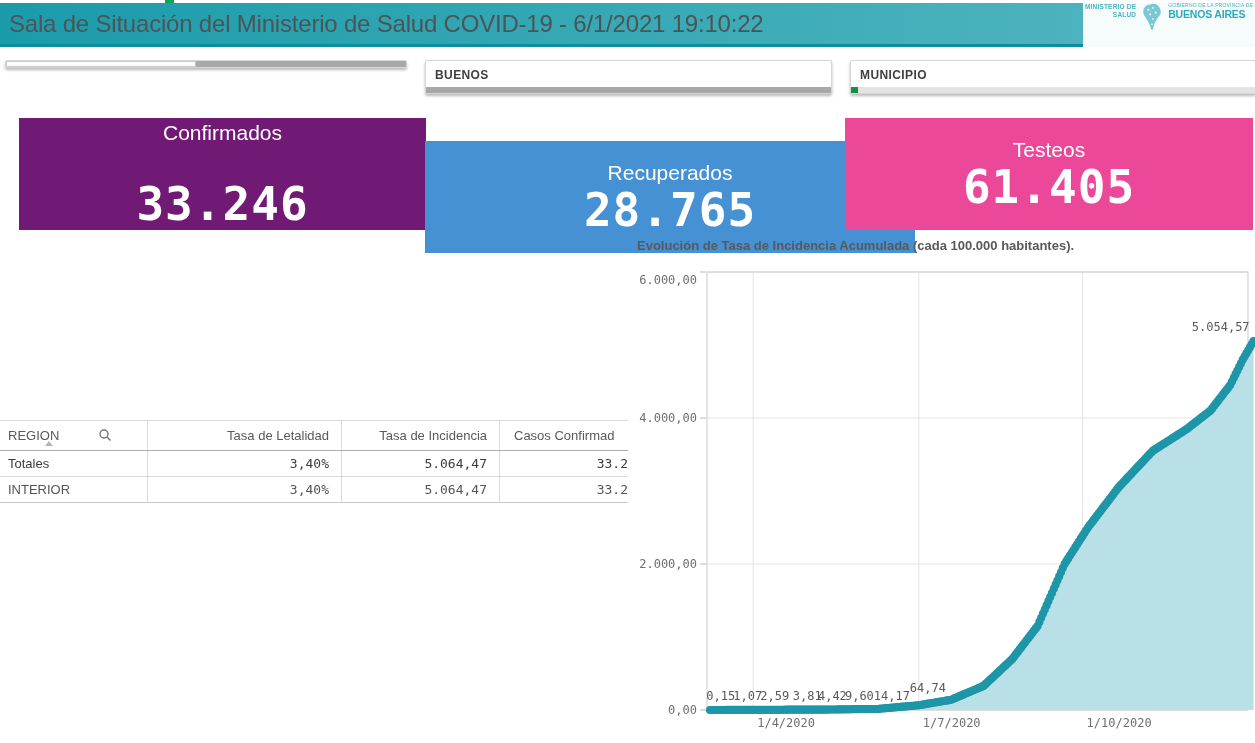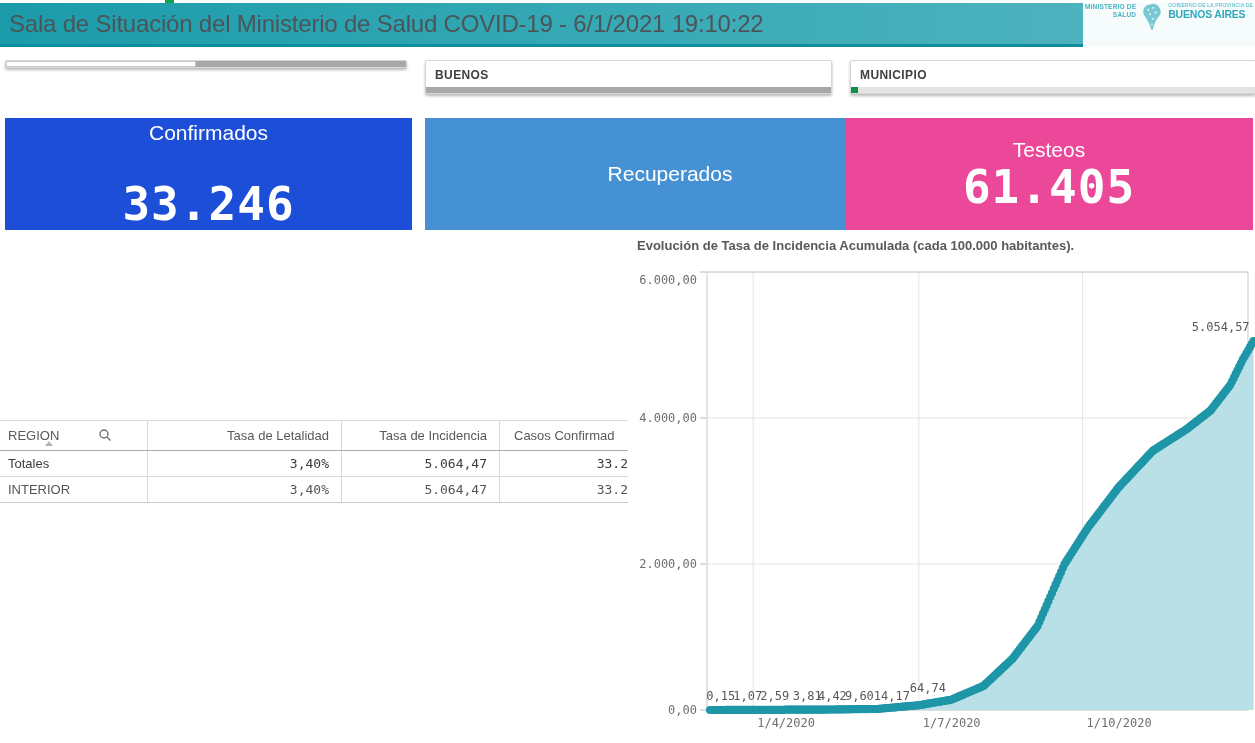--- a/index.html
+++ b/index.html
@@ -100,26 +100,27 @@
     </div>
   </div>
   <div class="fbox" style="left:850px;width:404px">
     <span class="flabel">MUNICIPIO</span>
     <div class="fbar">
       <div class="seg-green" style="width:7px"></div>
       <div class="seg-lightgray" style="flex:1"></div>
     </div>
   </div>
 
-  <div class="kpi" style="left: 5px; width: 407px; background: #1d4ed8; gap: 34px;">
+  <div class="kpi" style="left: 19px; width: 407px; background: #701a75; gap: 34px;">
     <div class="lab">Confirmados</div>
     <div class="val">33.246</div>
   </div>
-  <div class="kpi" style="left: 425px; width: 490px; background: rgb(70, 145, 211);">
+  <div class="kpi" style="left: 425px; width: 490px; background: rgb(70, 145, 211); margin-top: 23px;">
     <div class="lab">Recuperados</div>
+    <div class="val">28.765</div>
   </div>
   <div class="kpi" style="left: 845px; width: 408px; background: #ec4899;">
     <div class="lab">Testeos</div>
     <div class="val">61.405</div>
   </div>
 
   <div class="tbl">
     <div class="trow thead">
       <div class="cell c0">
         <span>REGION</span>

